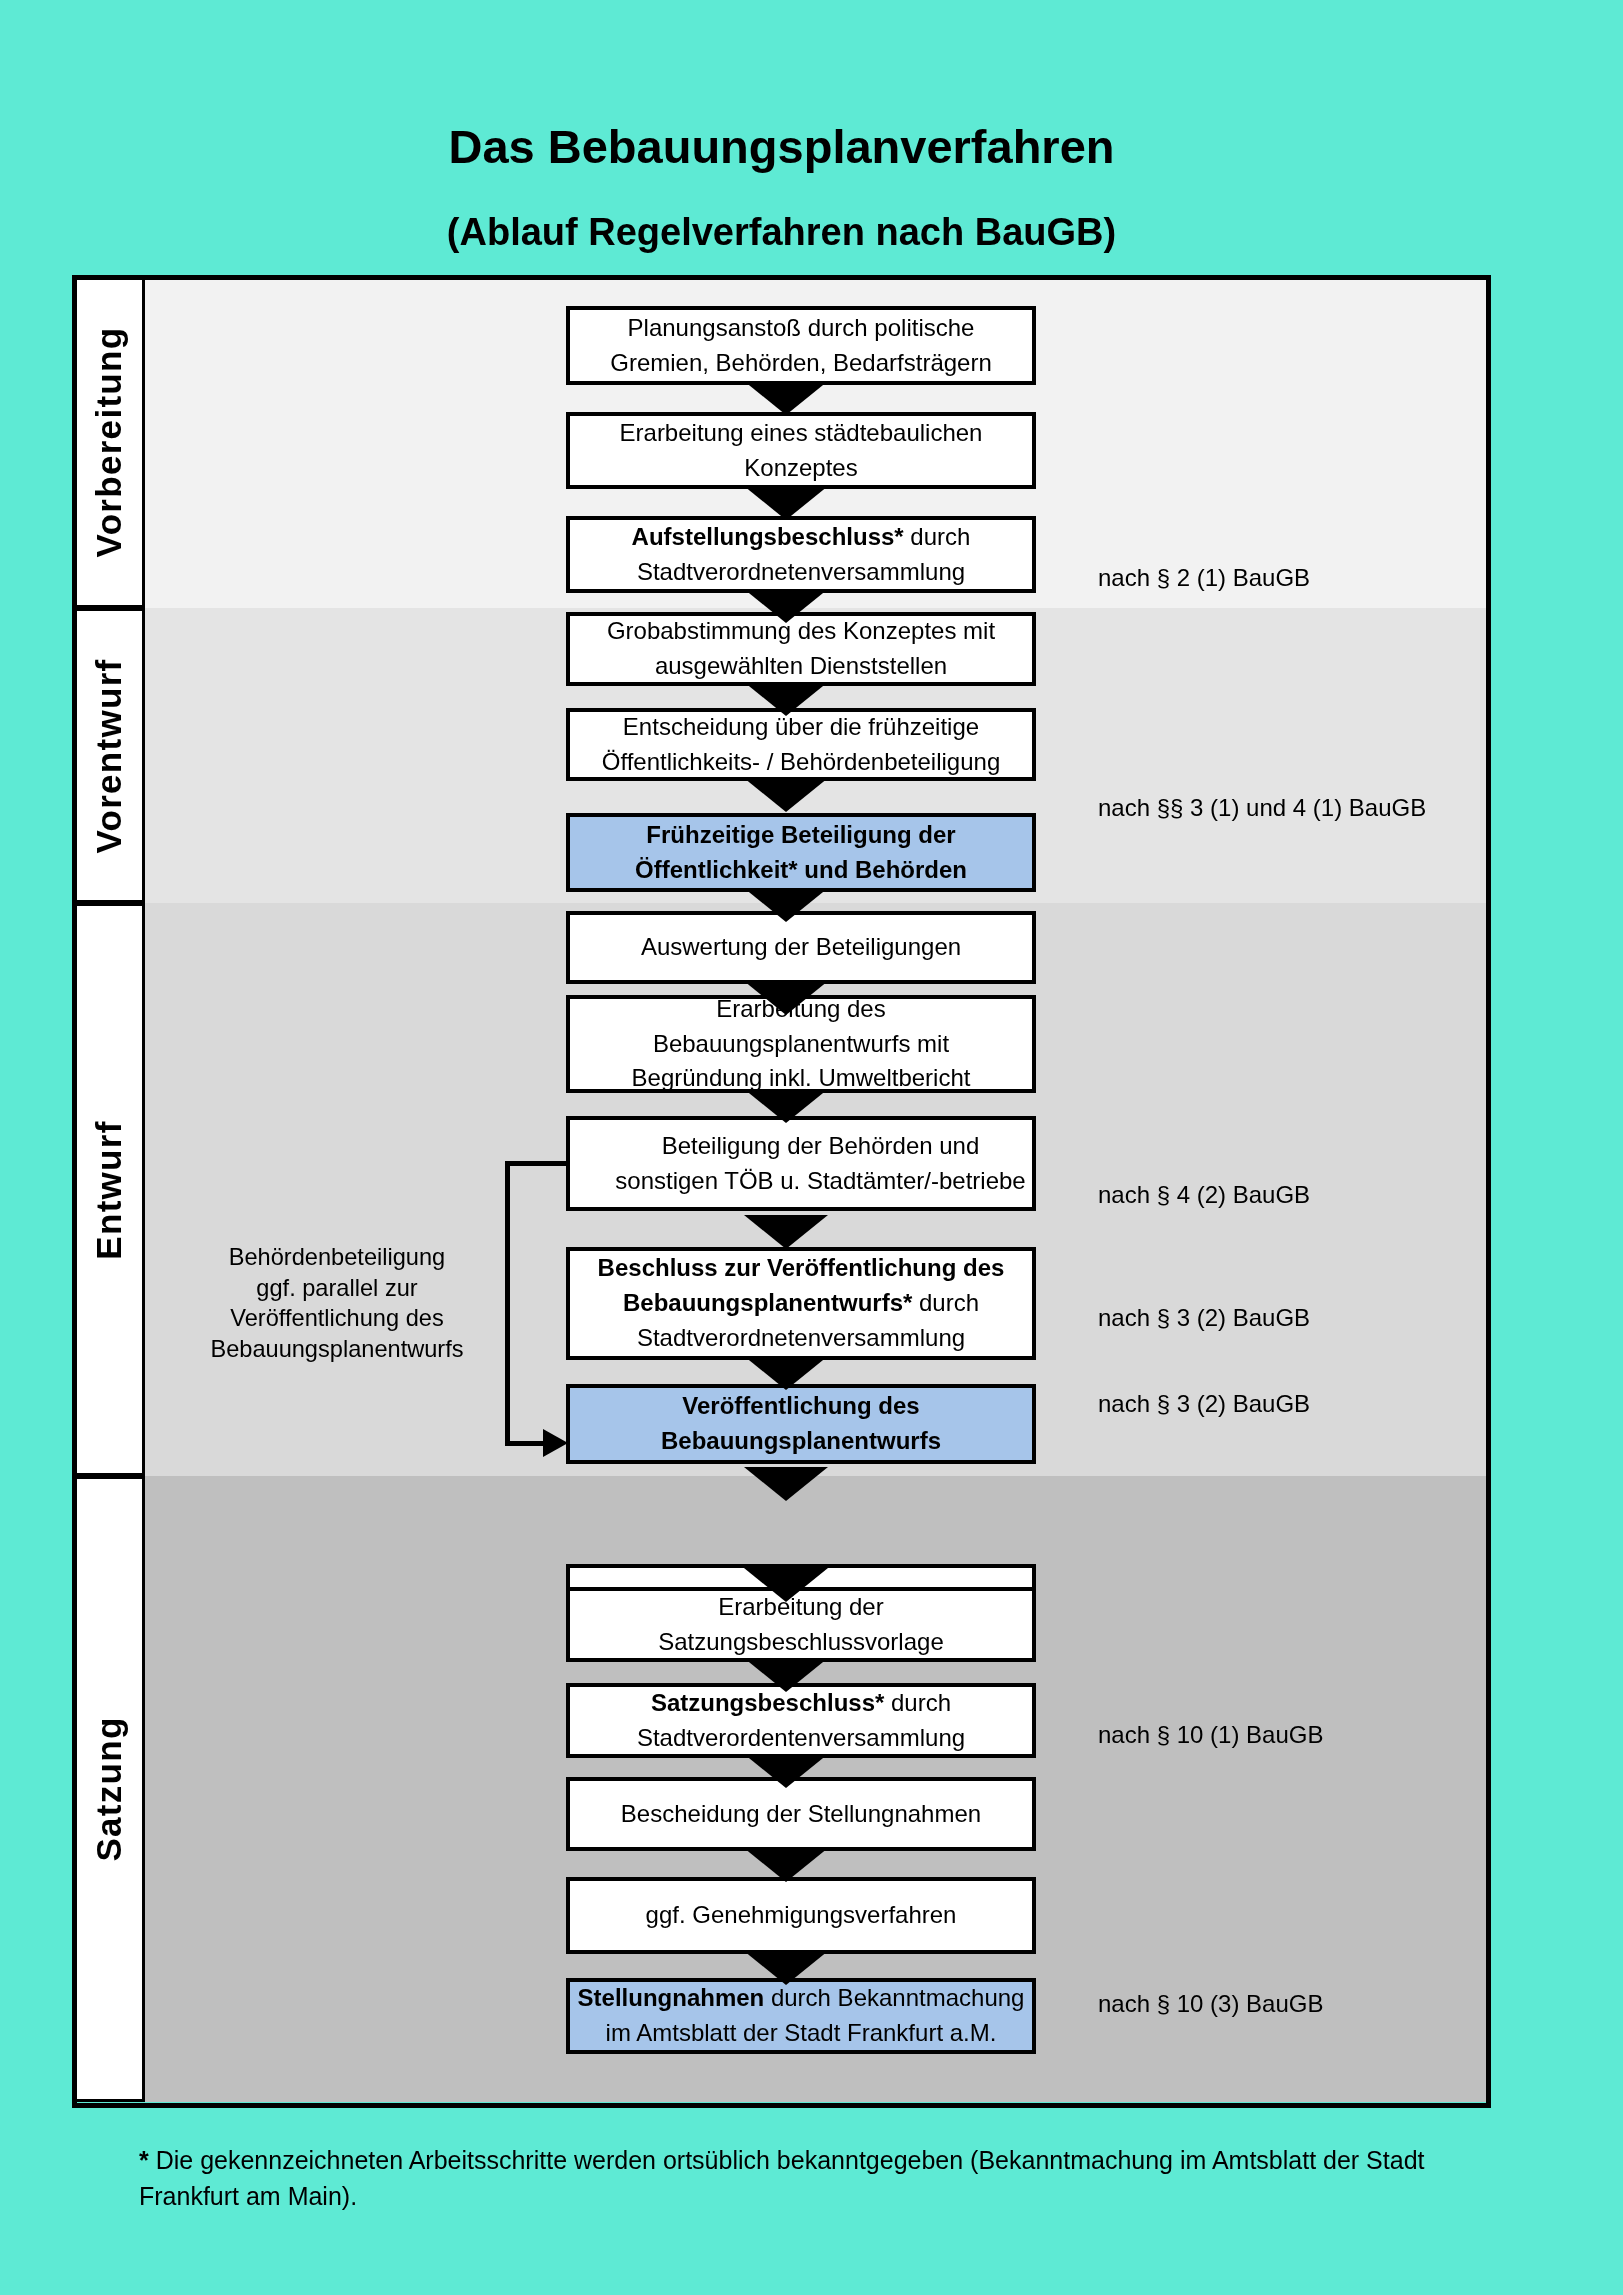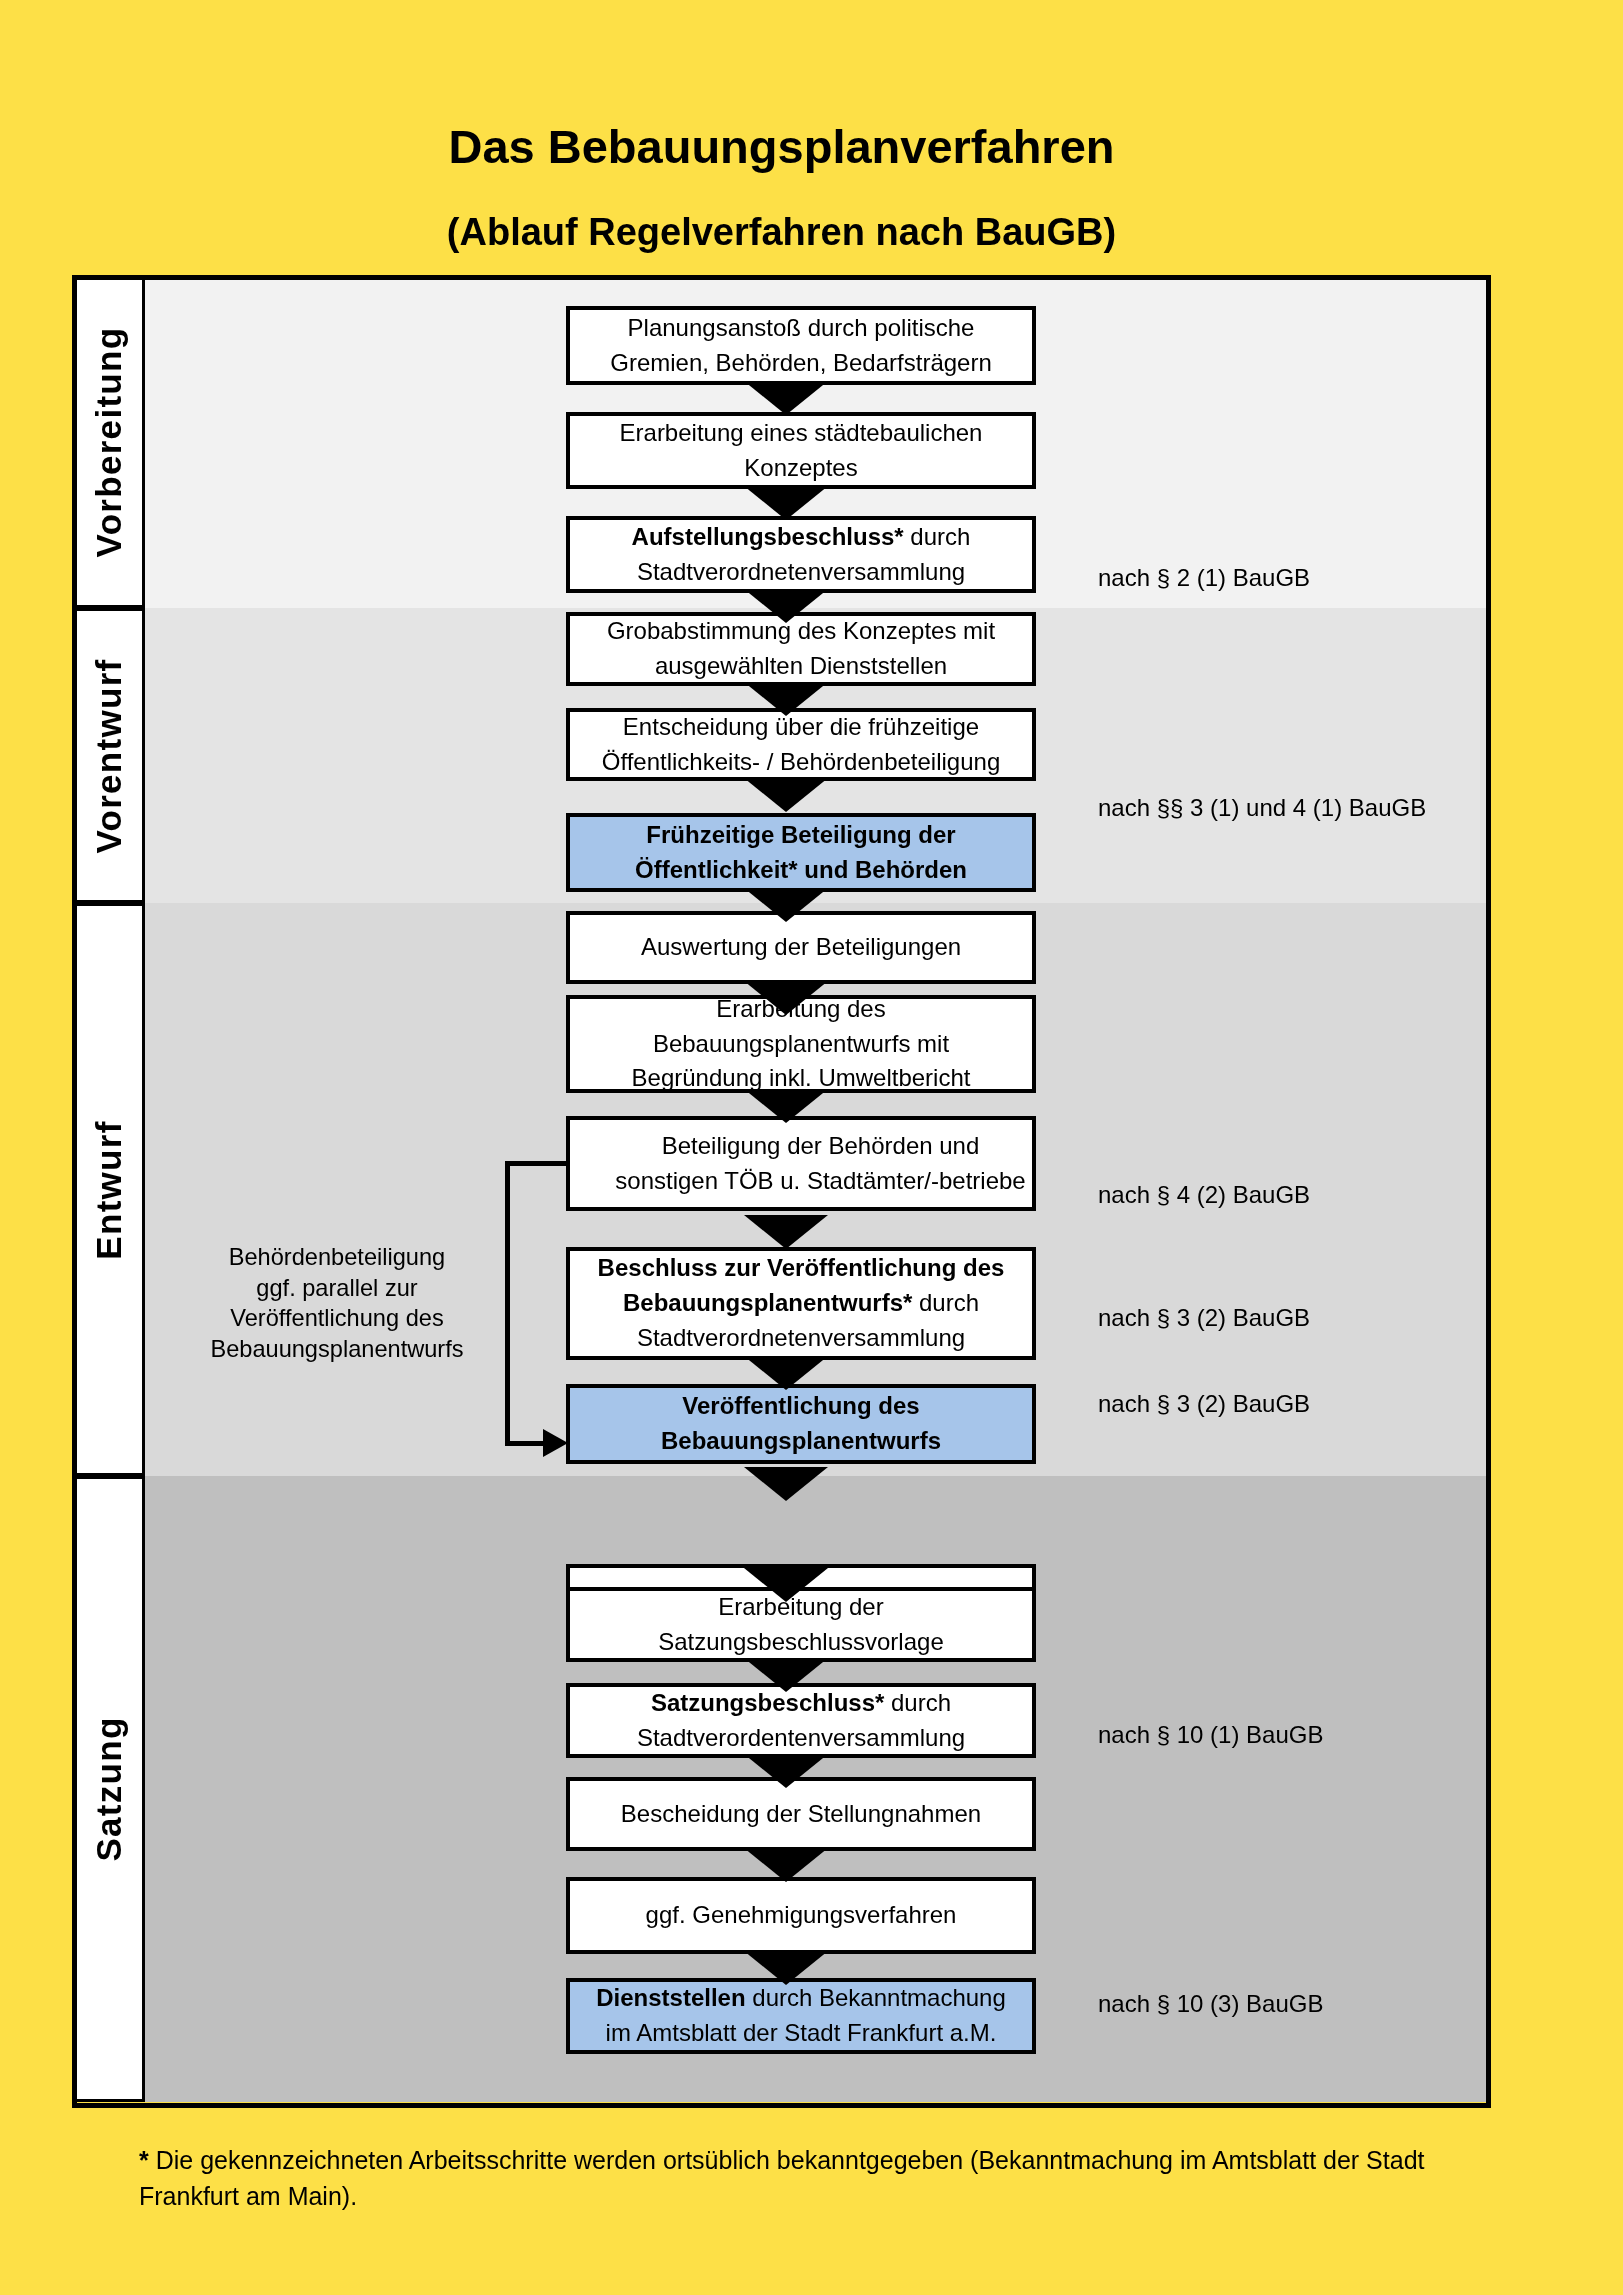--- a/index.html
+++ b/index.html
@@ -1,16 +1,16 @@
 <!DOCTYPE html>
 <html style="font-size:10.5px"><head>
 <meta charset="utf-8">
 <style>
   html,body{margin:0;padding:0;background:#ffffff;}
-  .page{position:relative;width:1623px;height:2295px;background:#fde047;
+  .page{position:relative;width:1623px;height:2295px;background:#5eead4;
         font-family:"Liberation Sans",sans-serif;color:#000;overflow:hidden;}
   .title{position:absolute;left:72px;top:119px;width:1419px;text-align:center;
          font-size:47px;font-weight:bold;margin:0;}
   .subtitle{position:absolute;left:72px;top:211px;width:1419px;text-align:center;
          font-size:38px;font-weight:bold;margin:0;}
   .band{position:absolute;left:145px;width:1341px;}
   .outer-border{position:absolute;left:72px;top:275px;width:1419px;height:1833px;
          border:5.2px solid #000;box-sizing:border-box;pointer-events:none;}
   .phase-cell{position:absolute;left:73px;width:72px;background:#ffffff;
          border:3.9px solid #000;box-sizing:border-box;}
@@ -121,21 +121,21 @@
     <span class="bt"><b>Satzungsbeschluss*</b><span> durch
 Stadtverordentenversammlung</span></span>
     </div>
   <div class="box" style="top:1777px;height:74px;">
     <span class="bt"><b></b><span>Bescheidung der Stellungnahmen</span></span>
     </div>
   <div class="box" style="top:1877px;height:77px;">
     <span class="bt"><b></b><span>ggf. Genehmigungsverfahren</span></span>
     </div>
   <div class="box blue" style="top:1978px;height:76px;">
-    <span class="bt"><b>Dienststellen</b><span> durch Bekanntmachung
+    <span class="bt"><b>Stellungnahmen</b><span> durch Bekanntmachung
 im Amtsblatt der Stadt Frankfurt a.M.</span></span>
     </div>
 
   <div class="arr" style="top:381px;"></div>
   <div class="arr" style="top:486px;"></div>
   <div class="arr" style="top:589px;"></div>
   <div class="arr" style="top:682px;"></div>
   <div class="arr" style="top:778px;"></div>
   <div class="arr" style="top:888px;"></div>
   <div class="arr" style="top:981px;"></div>

